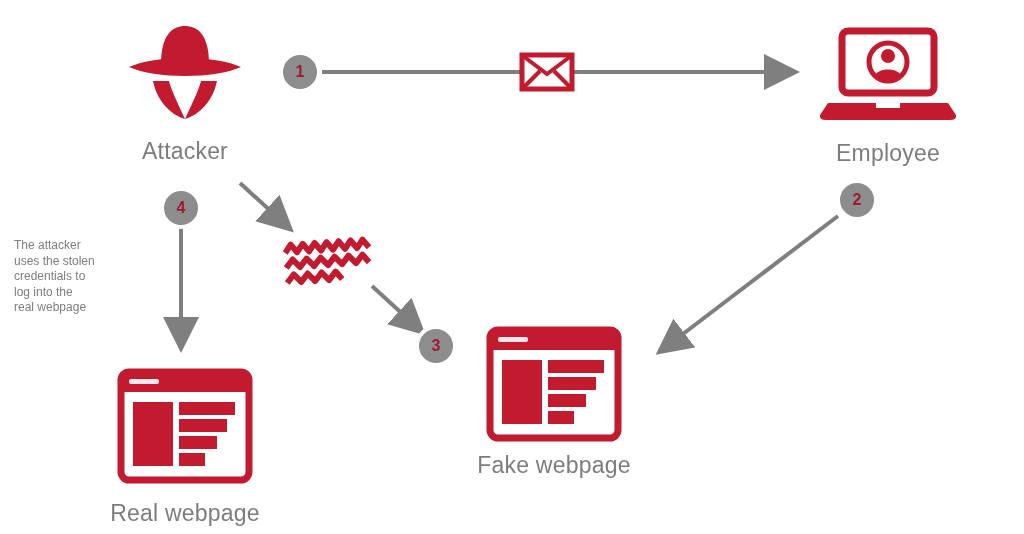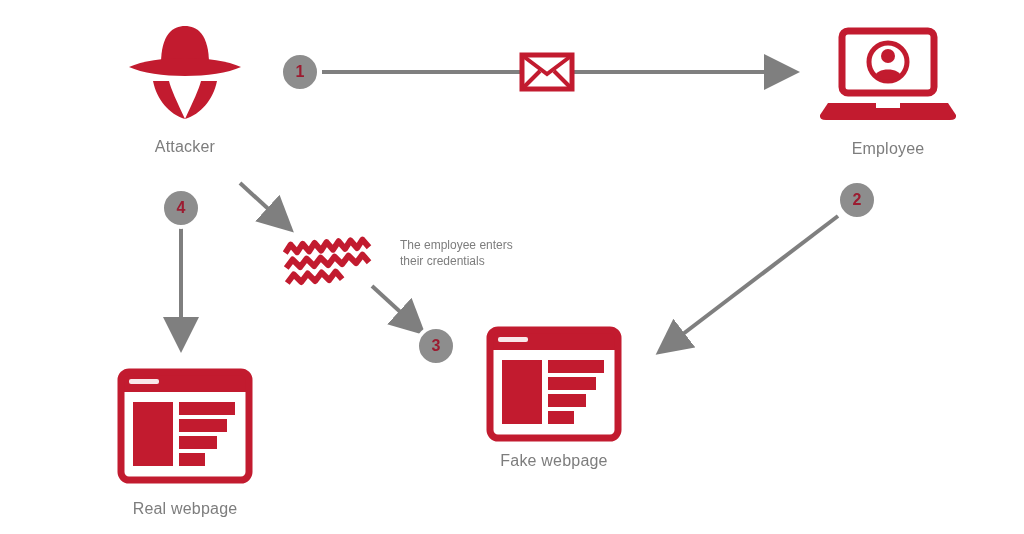--- a/index.html
+++ b/index.html
@@ -1,19 +1,19 @@
 <!DOCTYPE html>
 <html><head>
 <meta charset="utf-8">
 <style>
   html,body{margin:0;padding:0;background:#ffffff;}
   #canvas{position:relative;width:1024px;height:534px;background:#ffffff;
           font-family:"Liberation Sans",sans-serif;overflow:hidden;}
   .abs{position:absolute;}
-  .caption{color:#7d7d7d;font-size:16px;text-align:center;letter-spacing:.2px;}
+  .caption{color:#7d7d7d;font-size:23px;text-align:center;letter-spacing:.2px;}
   .note{color:#7d7d7d;font-size:12px;line-height:1.3;white-space:pre-line;}
   .badge{width:34px;height:34px;border-radius:50%;background:#8d8d8d;border:4px solid #ffffff;
          display:flex;align-items:center;justify-content:center;
          color:#9c1b30;font-weight:bold;font-size:16px;}
   .red-fill{fill:#c21b2f;}
   .red-stroke{stroke:#c21b2f;fill:none;}
   .white-fill{fill:#ffffff;}
   svg{display:block;}
 </style>
 </head>
@@ -66,41 +66,44 @@
     <span>2</span>
   </div>
 
   <svg class="abs" style="left:283px;top:236px;" width="92" height="54" viewBox="0 0 92 54">
     <g transform="rotate(-4 46 27)" stroke="#c21b2f" stroke-width="6" fill="none" stroke-linejoin="round">
       <path d="M3,14 L9,6 L15,14 L21,6 L27,14 L33,6 L39,14 L45,6 L51,14 L57,6 L63,14 L69,6 L75,14 L81,6 L87,14"></path>
       <path d="M3,29 L10,21 L17,29 L24,21 L31,29 L38,21 L45,29 L52,21 L59,29 L66,21 L73,29 L80,21 L86,29"></path>
       <path d="M3,44 L10,36 L17,44 L24,36 L31,44 L38,36 L45,44 L52,36 L58,44"></path>
     </g>
   </svg>
-  <div class="abs note" style="left:400px;top:238px;width:150px;">The employee enters
-their credentials</div>
   <div class="abs badge" style="left:415px;top:325px;">
     <span>3</span>
   </div>
 
   <svg class="abs" style="left:484px;top:324px;" width="140" height="120" viewBox="0 0 140 120">
     <path class="red-fill" d="M12,6 H128 Q134,6 134,12 V26 H6 V12 Q6,6 12,6 Z"></path>
     <rect x="14" y="13" width="30" height="5" rx="2" class="white-fill" opacity="0.9"></rect>
     <rect x="6" y="6" width="128" height="108" rx="8" class="red-stroke" stroke-width="7"></rect>
     <rect x="18" y="36" width="40" height="64" class="red-fill"></rect>
     <rect x="64" y="36" width="56" height="13" class="red-fill"></rect>
     <rect x="64" y="53" width="48" height="13" class="red-fill"></rect>
     <rect x="64" y="70" width="38" height="13" class="red-fill"></rect>
     <rect x="64" y="87" width="26" height="13" class="red-fill"></rect>
   </svg>
   <div class="abs caption" style="left:474px;top:452px;width:160px;">Fake webpage</div>
 
   <div class="abs badge" style="left:160px;top:187px;">
     <span>4</span>
   </div>
+  <div class="abs note" style="left:14px;top:238px;width:130px;">The attacker
+uses the stolen
+credentials to
+log into the
+real webpage</div>
 
   <svg class="abs" style="left:115px;top:366px;" width="140" height="120" viewBox="0 0 140 120">
     <path class="red-fill" d="M12,6 H128 Q134,6 134,12 V26 H6 V12 Q6,6 12,6 Z"></path>
     <rect x="14" y="13" width="30" height="5" rx="2" class="white-fill" opacity="0.9"></rect>
     <rect x="6" y="6" width="128" height="108" rx="8" class="red-stroke" stroke-width="7"></rect>
     <rect x="18" y="36" width="40" height="64" class="red-fill"></rect>
     <rect x="64" y="36" width="56" height="13" class="red-fill"></rect>
     <rect x="64" y="53" width="48" height="13" class="red-fill"></rect>
     <rect x="64" y="70" width="38" height="13" class="red-fill"></rect>
     <rect x="64" y="87" width="26" height="13" class="red-fill"></rect>

